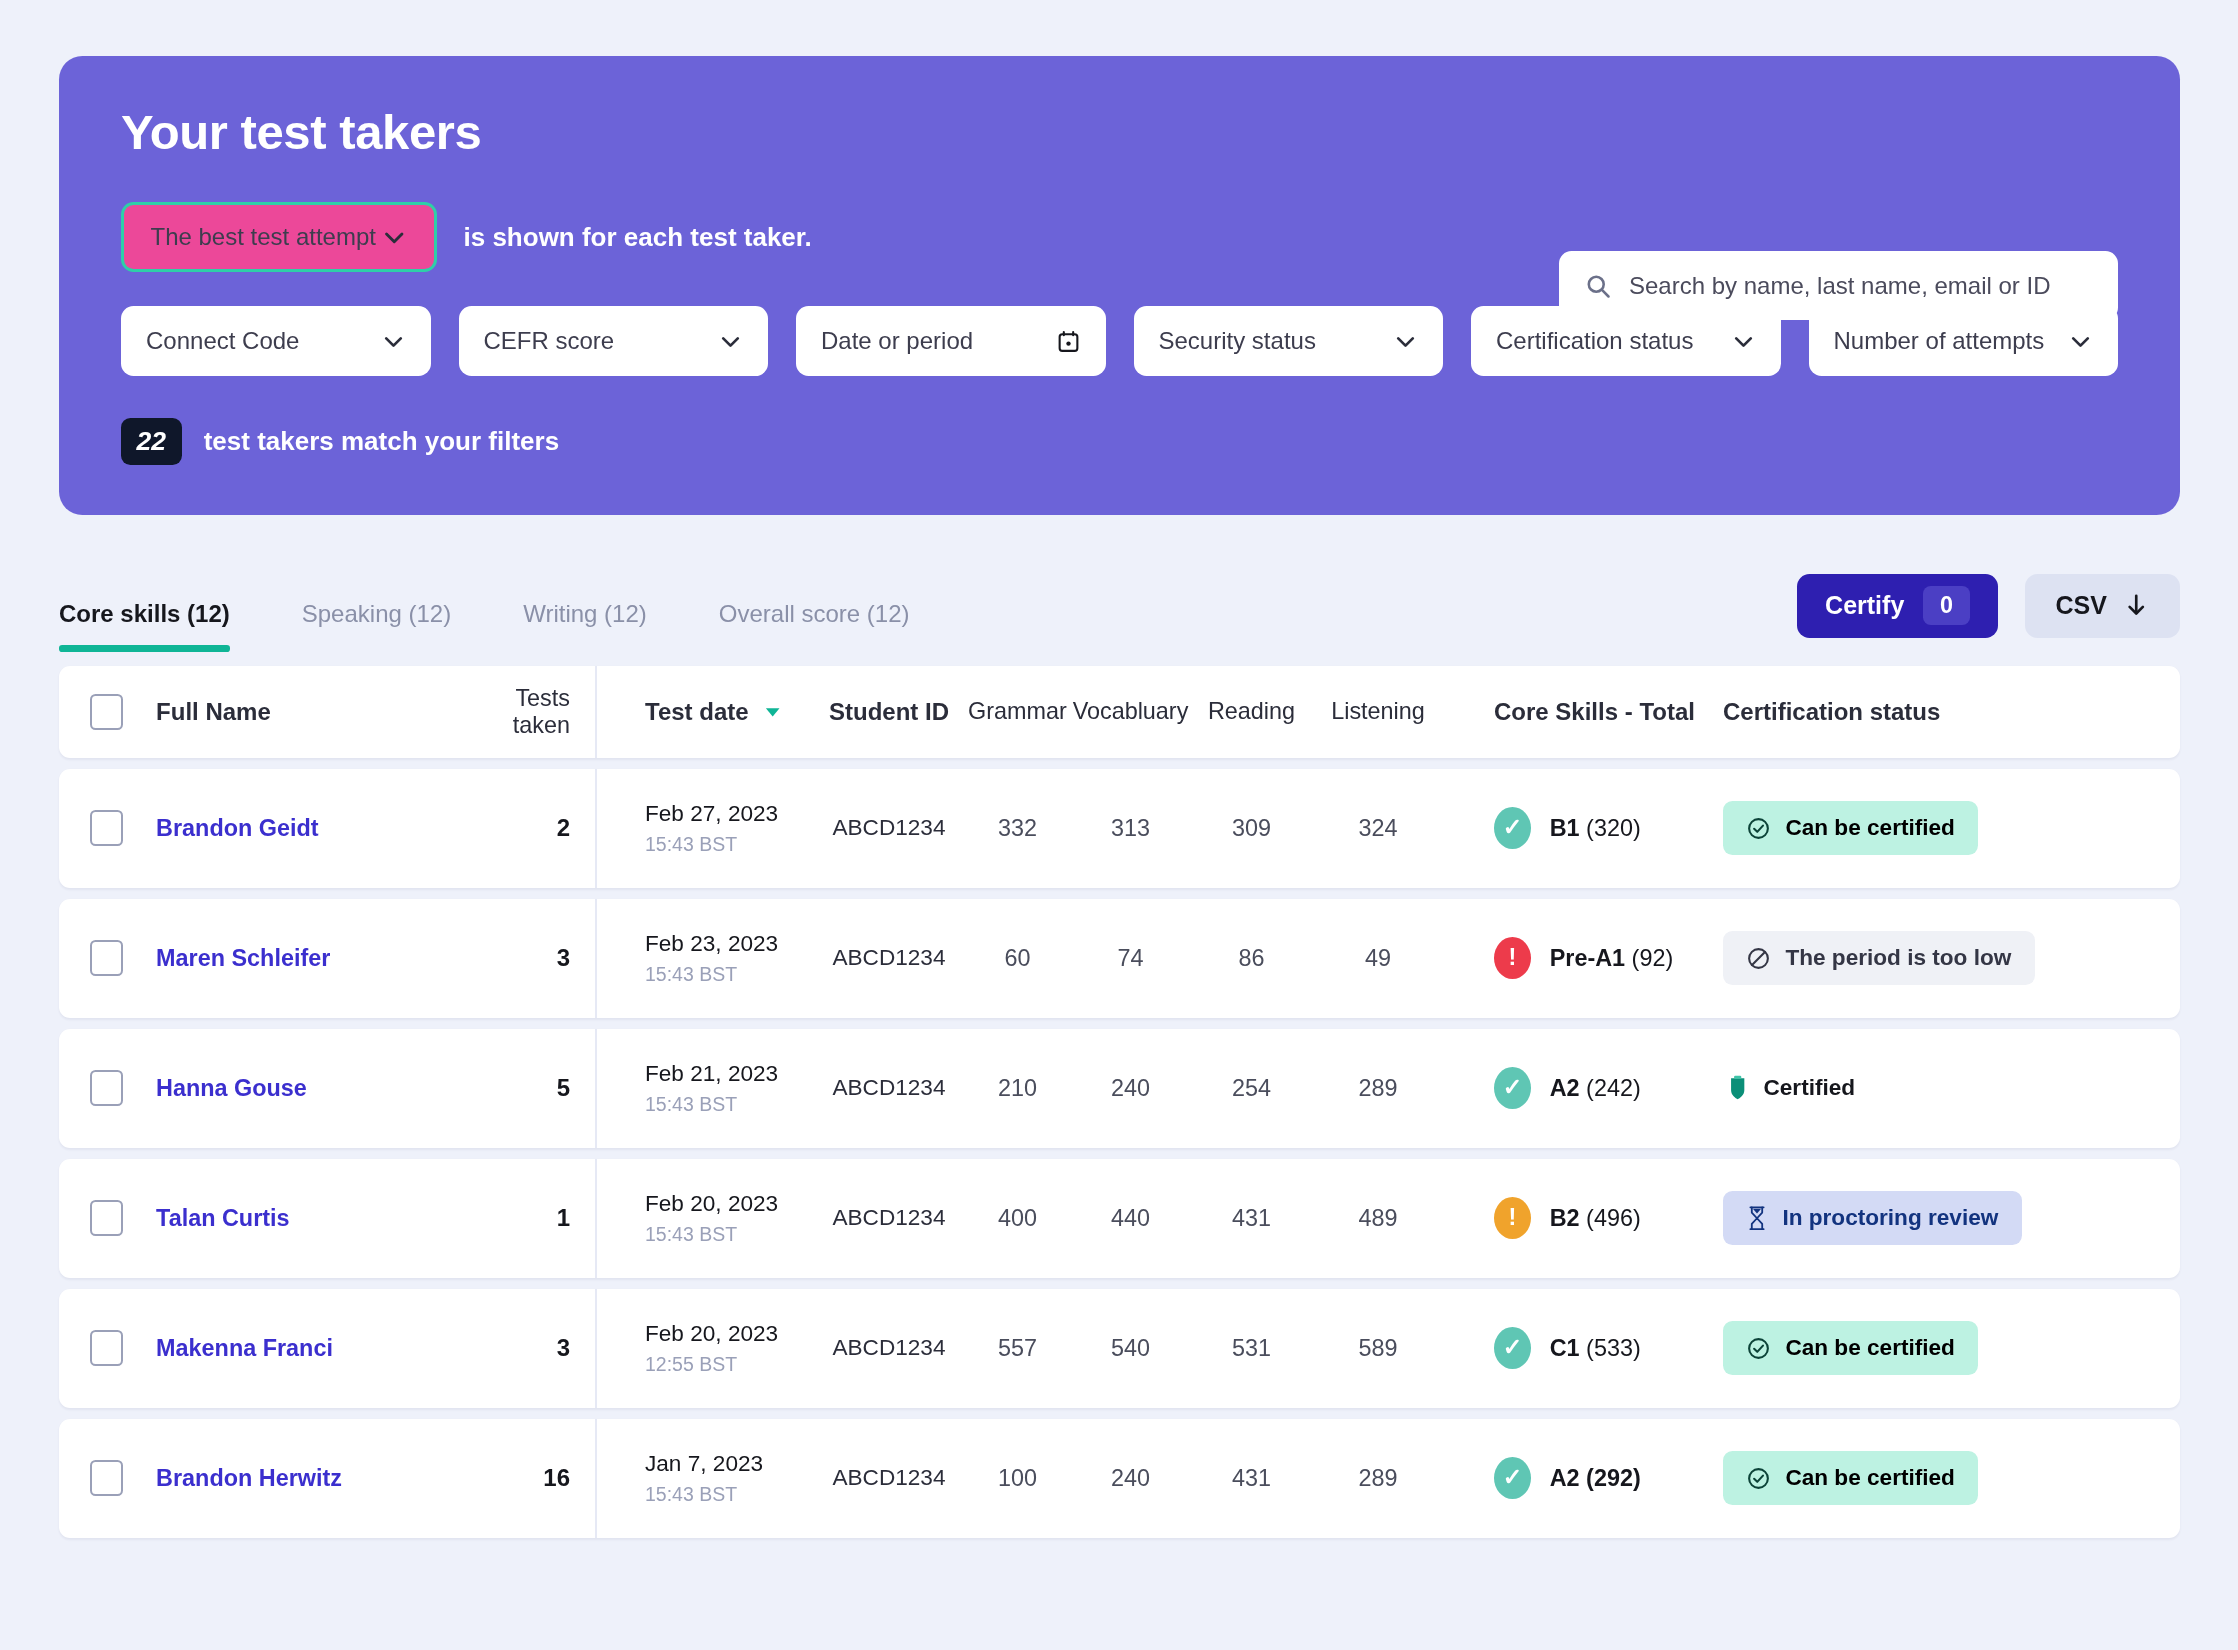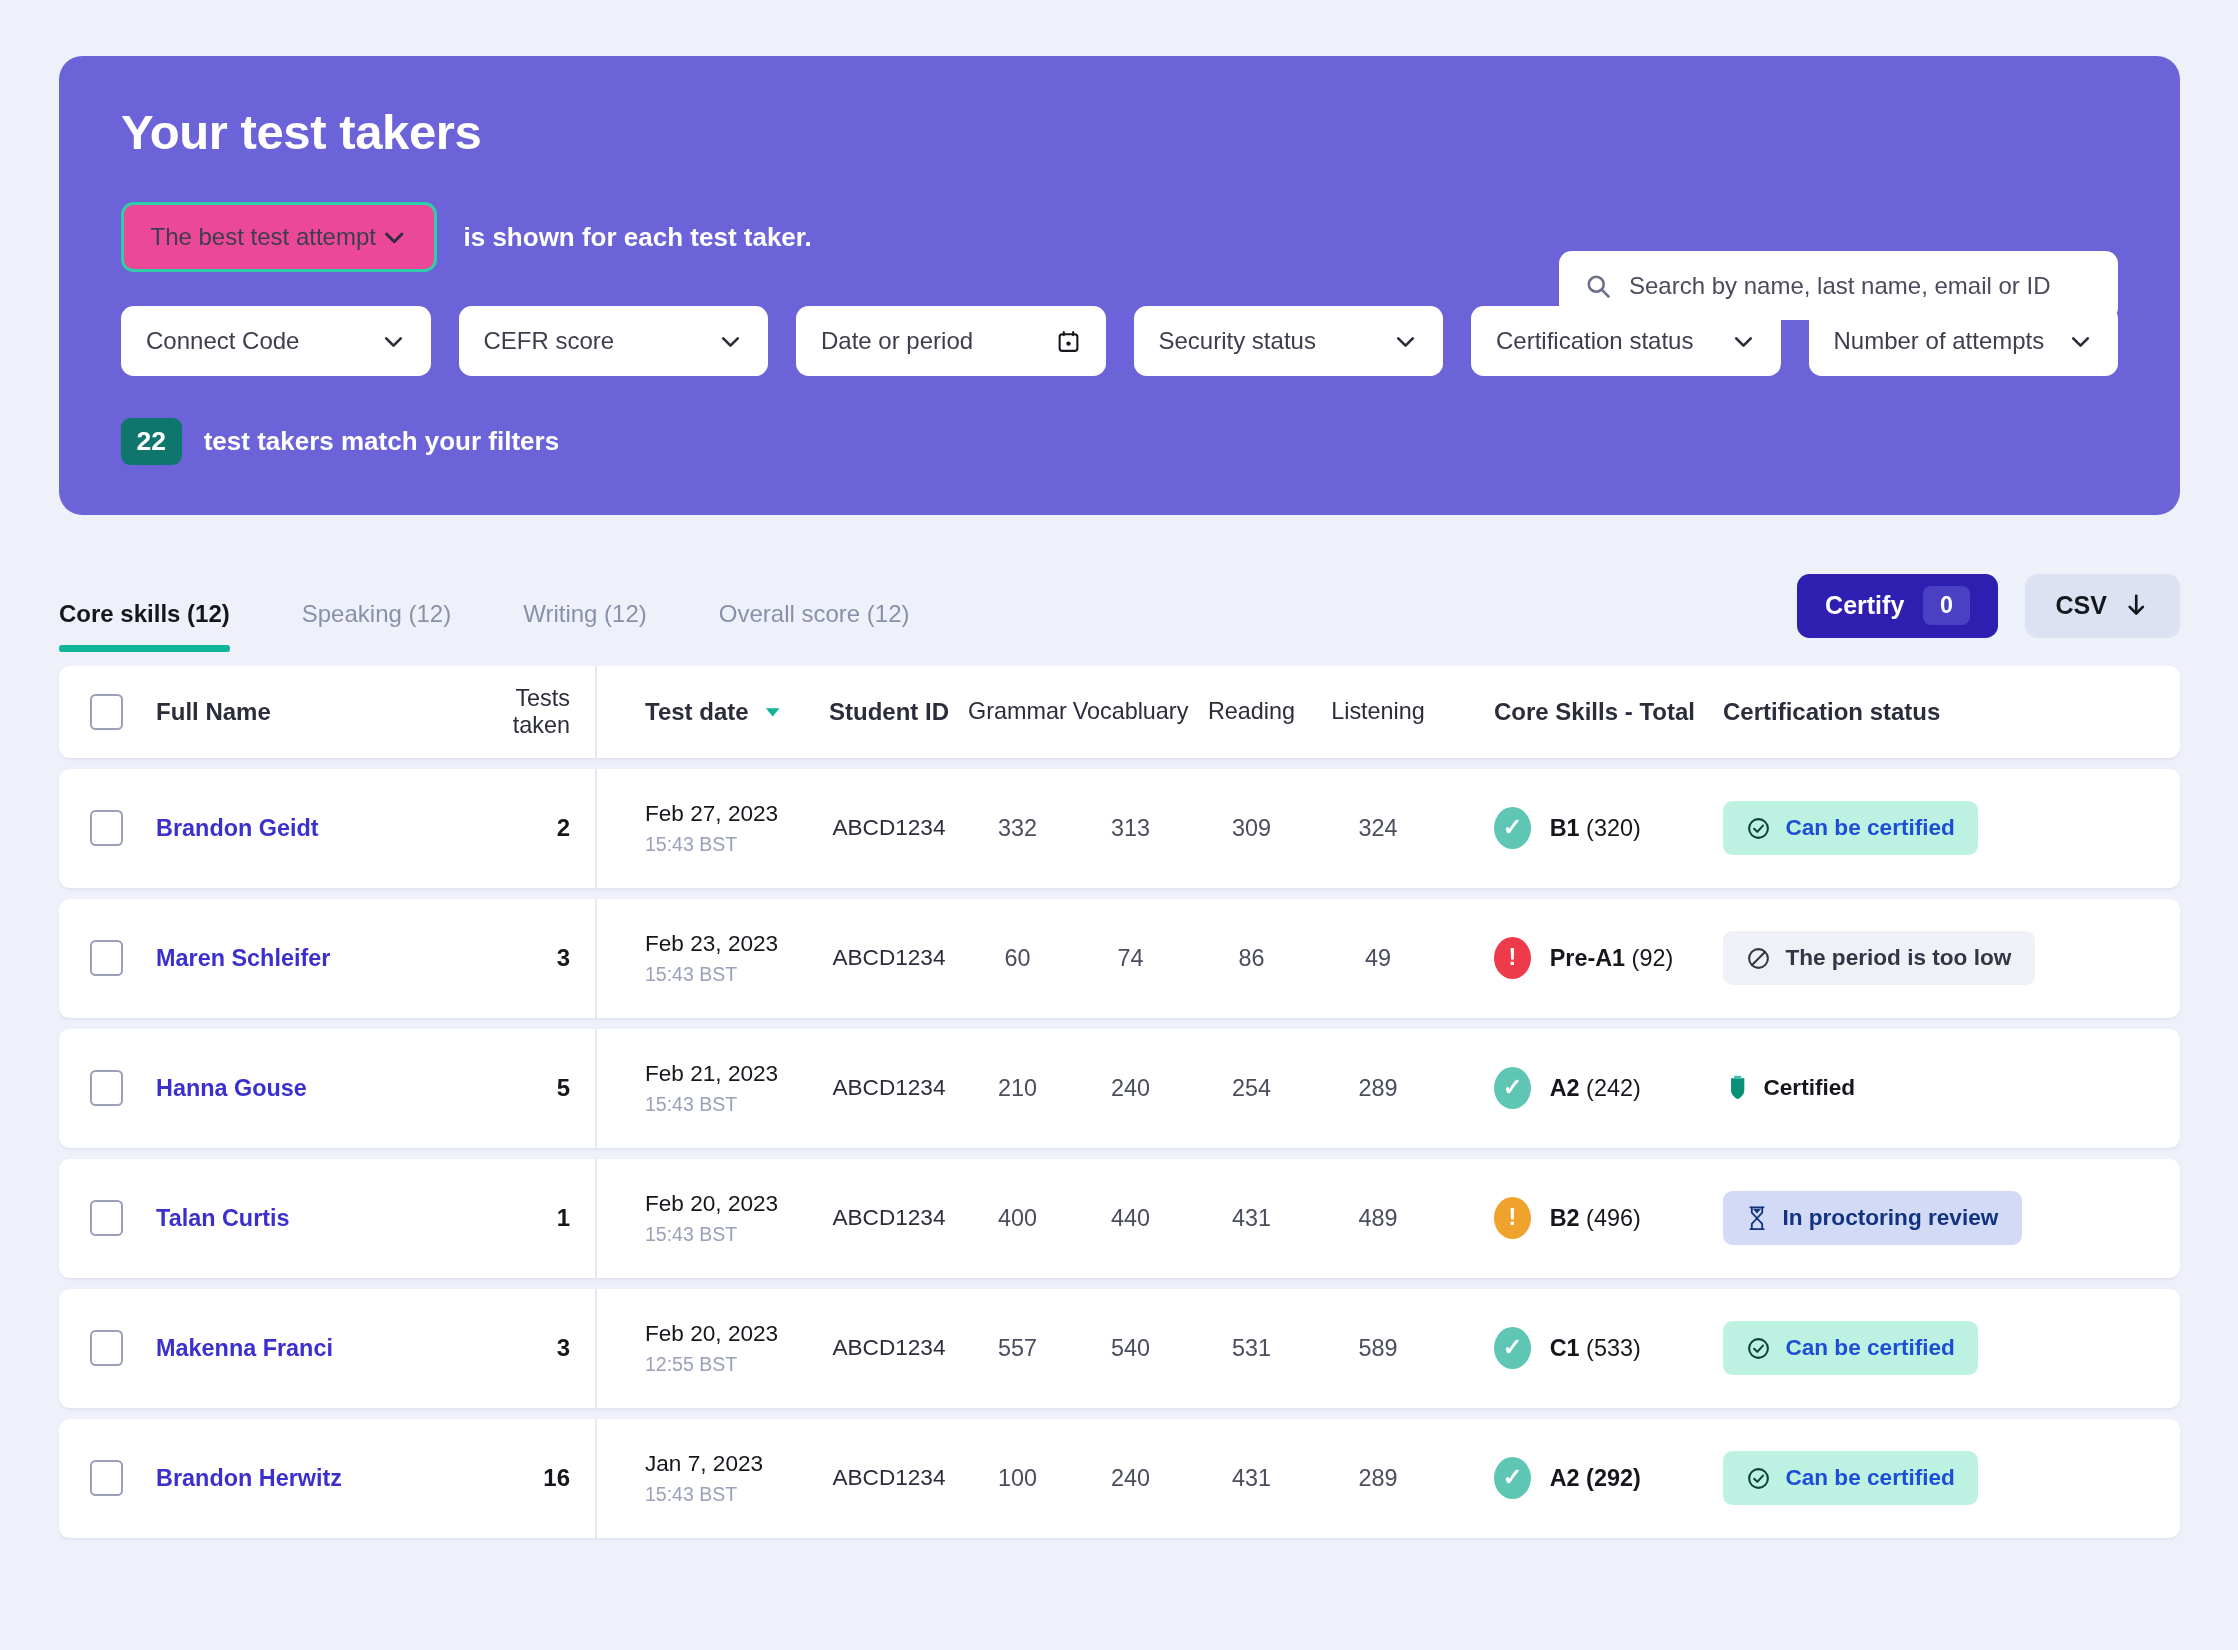--- a/index.html
+++ b/index.html
@@ -102,28 +102,29 @@
   }
   .f-connect  { width: 312px; }
   .f-cefr     { width: 312px; }
   .f-date     { width: 312px; }
   .f-security { width: 312px; }
   .f-cert     { width: 312px; }
   .f-attempts { width: 312px; }
 
   .match-row { display: flex; align-items: center; gap: 22px; }
   .match-badge {
-    background: #0f766e;
+    background: #0f172a;
     color: #ffffff;
     font-size: 26.5px;
     font-weight: bold;
     border-radius: 9.4px;
     padding: 7.8px 15.6px;
     min-width: 59px;
     text-align: center;
+    font-style: italic;
   }
   .match-text {
     color: #ffffff;
     font-size: 26px;
     font-weight: bold;
   }
 
   
   .tabbar {
     margin-top: 50px;
@@ -273,21 +274,21 @@
   .pill {
     display: inline-flex;
     align-items: center;
     gap: 14px;
     border-radius: 9.4px;
     padding: 14px 23.4px;
     font-size: 22.6px;
     font-weight: bold;
     white-space: nowrap;
   }
-  .pill-green { background: #BDF2E2; color: #1d4ed8; }
+  .pill-green { background: #BDF2E2; color: #000000; }
   .pill-grey  { background: #EFF1F6; color: #343645; }
   .pill-blue  { background: #D3DAF5; color: #12337F; }
   .pill-plain { background: transparent; color: #16171d; padding-left: 3.1px; }
 
   svg { display: block; }
 </style>
 </head>
 <body>
 
 <div class="page">

